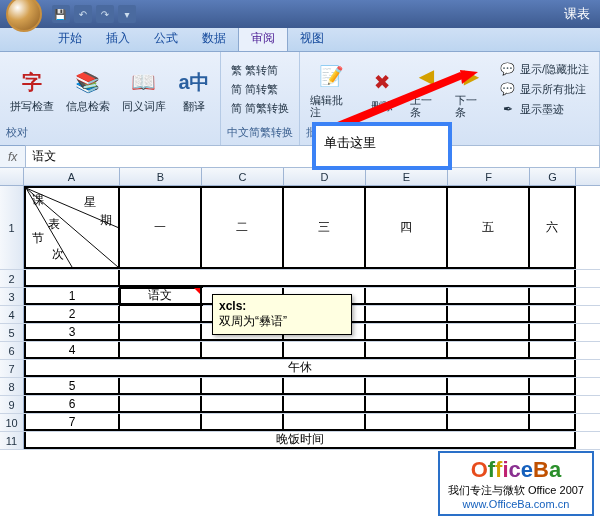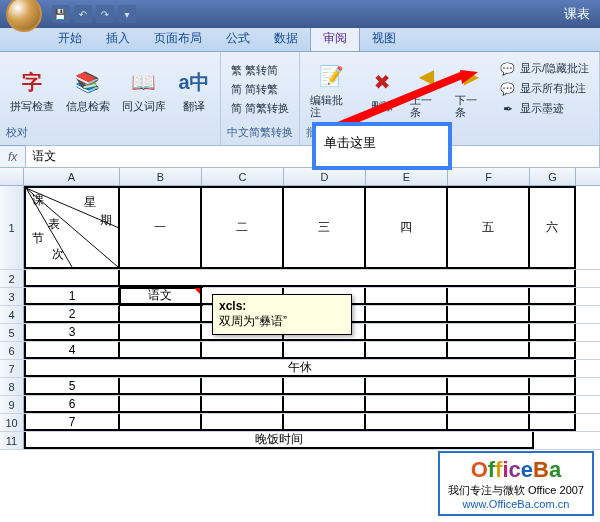--- a/index.html
+++ b/index.html
@@ -13,21 +13,21 @@
 .tab{padding:4px 12px;font-size:12px;color:#154a9c;cursor:pointer}
 .tab.active{background:#e9f0fb;border:1px solid #8ba8cf;border-bottom:none;border-radius:3px 3px 0 0;color:#4c1d95}
 .ribbon{height:94px;background:linear-gradient(#e9f0fb,#d4e2f5);display:flex;border-bottom:1px solid #8ba8cf}
 .grp{border-right:1px solid #b5cae5;padding:3px 6px;display:flex;flex-direction:column;position:relative}
 .grp-body{flex:1;display:flex;align-items:center;gap:4px}
 .grp-label{text-align:left;font-size:11px;color:#3a5f8f;padding:2px 0}
 .big-btn{display:flex;flex-direction:column;align-items:center;gap:2px;padding:2px 4px;cursor:pointer}
 .big-btn .ic{width:32px;height:32px;display:flex;align-items:center;justify-content:center;font-size:20px}
 .big-btn .lbl{font-size:11px;color:#234;text-align:left;line-height:12px}
 .small-col{display:flex;flex-direction:column;gap:2px}
-.small-btn{display:flex;align-items:flex-start;gap:4px;padding:1px 4px;font-size:11px;color:#234;cursor:pointer;white-space:nowrap}
+.small-btn{display:flex;align-items:center;gap:4px;padding:1px 4px;font-size:11px;color:#234;cursor:pointer;white-space:nowrap}
 .small-btn .ic{width:16px;height:16px;display:flex;align-items:center;justify-content:center;font-size:12px}
 .namebox-row{height:22px;display:flex;align-items:center;border-bottom:1px solid #a7bcd8;background:#eef4fb;font-size:12px}
 .namebox{width:92px;padding:2px 6px;background:#fff;border:1px solid #a7bcd8;margin-left:24px}
 .fx{padding:0 8px;color:#666;font-style:italic}
 .fbar{flex:1;padding:2px 6px;background:#fff;border:1px solid #a7bcd8}
 .sheet{position:relative;background:#fff;overflow:hidden}
 .colhdrs{display:flex;height:18px;background:linear-gradient(#f5f8fc,#dfe8f4);border-bottom:1px solid #9fb5d4;font-size:11px;color:#234}
 .corner{width:24px;border-right:1px solid #9fb5d4;background:linear-gradient(#f5f8fc,#dfe8f4)}
 .ch{border-right:1px solid #9fb5d4;text-align:center;line-height:18px}
 .rows{position:relative}
@@ -62,21 +62,20 @@
     <div class="qat-btn">↶</div>
     <div class="qat-btn">↷</div>
     <div class="qat-btn">▾</div>
   </div>
   <div class="win-title">课表</div>
 </div>
 
 <div class="tabs">
   <div class="tab">开始</div>
   <div class="tab">插入</div>
-  <div class="tab">页面布局</div>
   <div class="tab">公式</div>
   <div class="tab">数据</div>
   <div class="tab active">审阅</div>
   <div class="tab">视图</div>
 </div>
 
 <div class="ribbon">
   <div class="grp">
     <div class="grp-body">
       <div class="big-btn">
@@ -276,21 +275,21 @@
         <div class="cell cw-b thick-b thick-r"></div>
         <div class="cell cw-c thick-b thick-r"></div>
         <div class="cell cw-d thick-b thick-r"></div>
         <div class="cell cw-e thick-b thick-r"></div>
         <div class="cell cw-f thick-b thick-r"></div>
         <div class="cell cw-g thick-b thick-r"></div>
       </div>
 
     <div class="row row-n">
         <div class="rh">11</div>
-        <div class="cell thick-l thick-r thick-b" style="width:510px">晚饭时间</div>
+        <div class="cell thick-l thick-r thick-b" style="width:552px">晚饭时间</div>
       </div>
 
 
     <div class="comment" style="top:108px;left:212px">
       <b>xcls:</b><br>
       <span>双周为“彝语”</span>
     </div>
   </div>
 </div>
 

